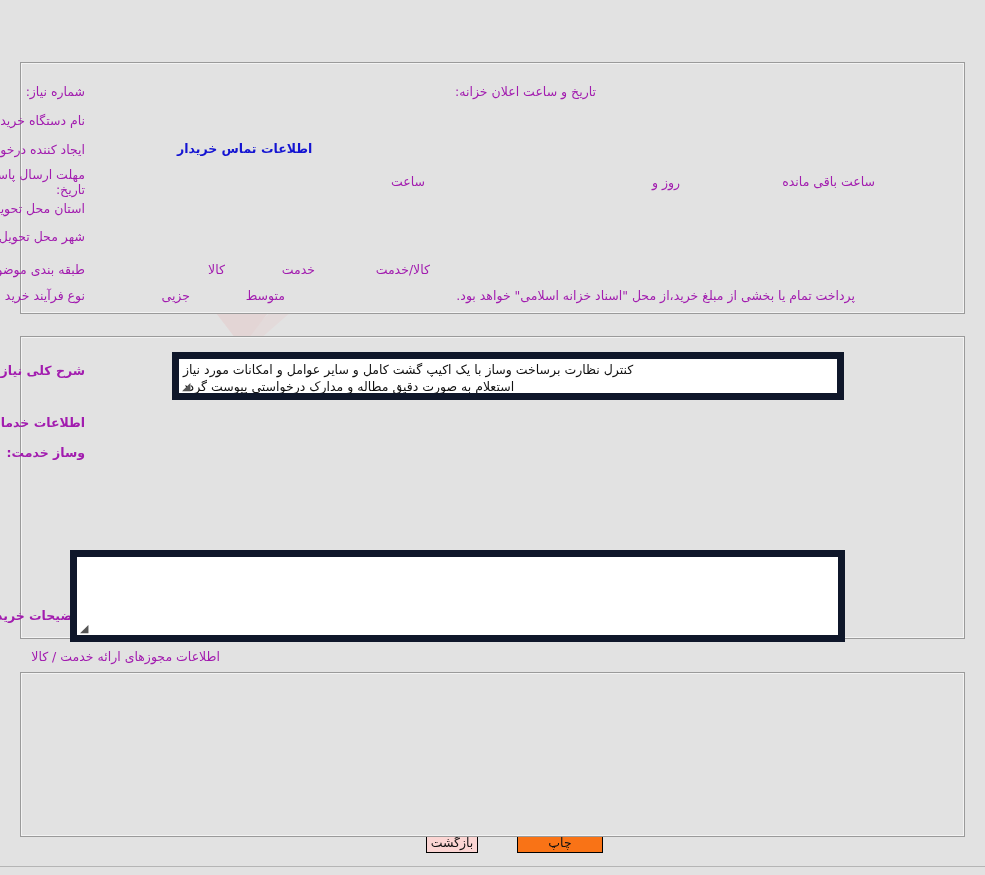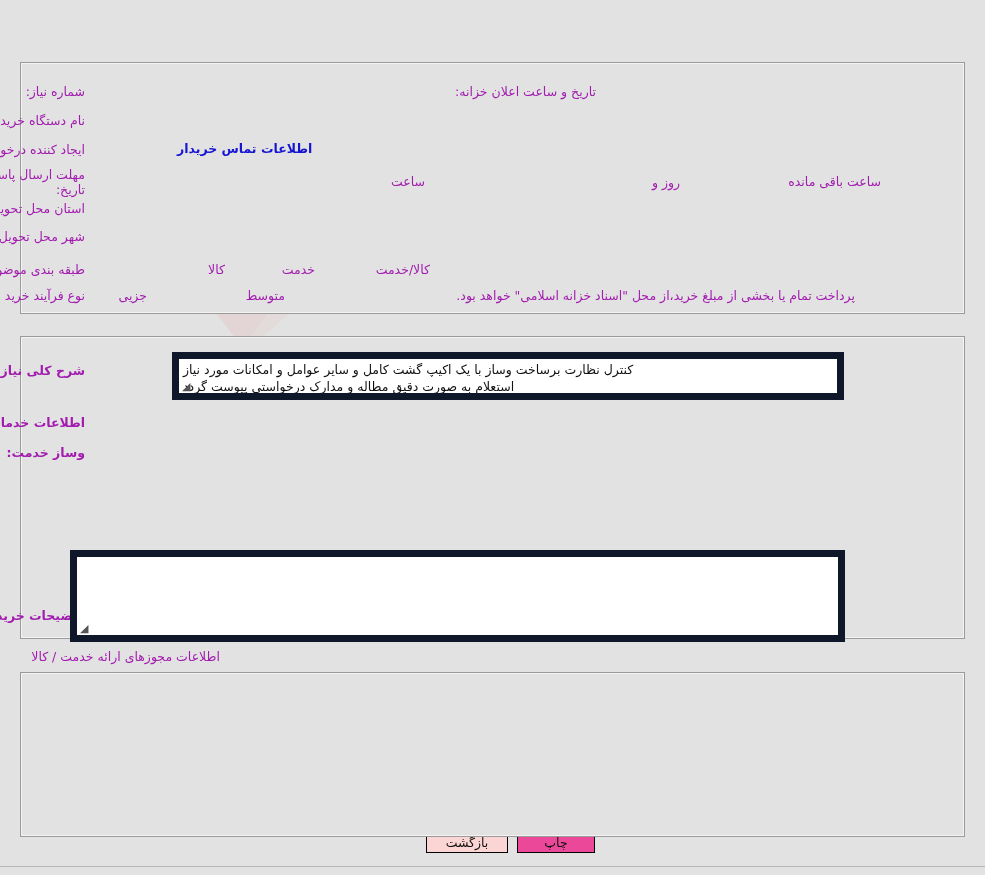--- a/index.html
+++ b/index.html
@@ -257,22 +257,22 @@
   .btn {
     position: absolute;
     height: 21px;
     font-size: 12.5px;
     line-height: 19px;
     text-align: center;
     border: 1px solid #000;
     cursor: pointer;
     color: #111;
   }
-  #btn-print { background: #ec4899; left: 517px; top: 832px; width: 78px; }
-  #btn-back  { background: #fbd5d3; left: 426px; top: 832px; width: 82px; }
+  #btn-print { background: #f97316; left: 517px; top: 832px; width: 86px; }
+  #btn-back  { background: #fbd5d3; left: 426px; top: 832px; width: 52px; }
 
   .footline {
     position: absolute;
     left: 0; top: 866px;
     width: 985px; height: 1px;
     background: #b5b5b5;
   }
 </style>
 </head>
 <body>
@@ -304,39 +304,39 @@
   <div class="link" style="left:177px; top:141px;font-weight:bold;">اطلاعات تماس خریدار</div>
 
   <div class="lbl" style="right:900px; top:167px; z-index:4;">مهلت ارسال پاسخ: تا</div>
   <div class="lbl" style="right:900px; top:182px; z-index:4;">تاریخ:</div>
   <div class="box" style="right:604px; top:170px; width:190px;">1402/03/31</div>
   <div class="lbl" style="right:560px; top:174px; z-index:4;">ساعت</div>
   <div class="box" style="right:460px; top:170px; width:92px;">10:00</div>
   <div class="box" style="right:345px; top:170px; width:98px;">2</div>
   <div class="lbl" style="right:305px; top:175px; z-index:4;">روز و</div>
   <div class="box cream" style="right:218px; top:170px; width:78px;">23:47:08</div>
-  <div class="lbl" style="right:104px; top:174px; z-index:4;">ساعت باقی مانده</div>
+  <div class="lbl" style="right:110px; top:174px; z-index:4;">ساعت باقی مانده</div>
 
   <div class="lbl" style="right:900px; top:201px; z-index:4;">استان محل تحویل:</div>
   <div class="box rt" style="right:604px; top:197px; width:190px;">خراسان رضوی</div>
 
   <div class="lbl" style="right:900px; top:229px; z-index:4;">شهر محل تحویل:</div>
   <div class="box rt" style="right:604px; top:225px; width:190px;">مشهد</div>
 
   <div class="lbl" style="right:900px; top:262px; z-index:4;">طبقه بندی موضوعی:</div>
   <div class="radio" style="right:795px; top:263px;"></div>
   <div class="lbl" style="right:760px; top:262px; z-index:4;">کالا</div>
   <div class="radio on" style="right:715px; top:263px;"></div>
   <div class="lbl" style="right:670px; top:262px; z-index:4;text-align:center;">خدمت</div>
   <div class="radio" style="right:625px; top:263px;"></div>
   <div class="lbl" style="right:555px; top:262px; z-index:4;">کالا/خدمت</div>
 
   <div class="lbl" style="right:900px; top:288px; z-index:4;">نوع فرآیند خرید :</div>
   <div class="radio" style="right:830px; top:289px;"></div>
-  <div class="lbl" style="right:838px; top:288px; z-index:4;text-align:right;">جزیی</div>
+  <div class="lbl" style="right:795px; top:288px; z-index:4;text-align:right;">جزیی</div>
   <div class="radio on" style="right:745px; top:289px;"></div>
   <div class="lbl" style="right:700px; top:288px; z-index:4;">متوسط</div>
   <div class="chk" style="right:630px; top:289px;"></div>
   <div class="lbl" style="right:130px; top:288px; z-index:4;">پرداخت تمام یا بخشی از مبلغ خرید،از محل "اسناد خزانه اسلامی" خواهد بود.</div>
 
   <div class="panel" id="panel-desc"></div>
 
   <div class="lbl lbl-bold" style="right:900px; top:363px; z-index:4;">شرح کلی نیاز:</div>
   <div class="ta" style="left:172px; top:352px; width:672px; height:48px; z-index:4;">
     <div style="white-space:pre-line;">کنترل نظارت برساخت وساز با  یک اکیپ گشت کامل و سایر عوامل و امکانات مورد نیاز

